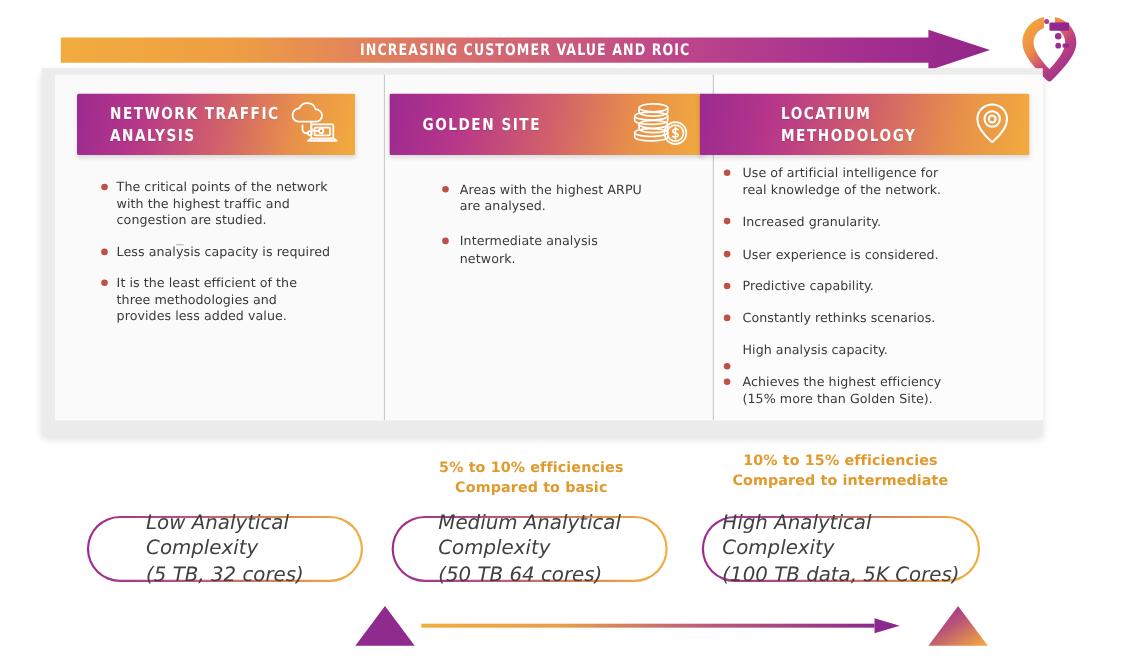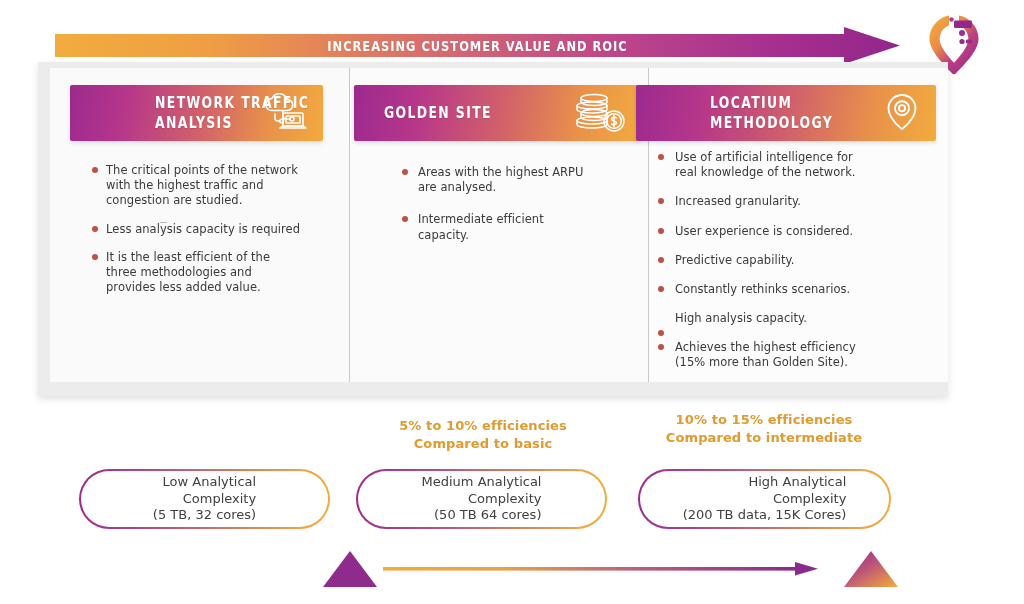--- a/index.html
+++ b/index.html
@@ -56,21 +56,21 @@
 
   
   .hdr{
     position:absolute;
     height:56px;
     border-radius:2px;
     overflow:hidden;
     box-shadow:0 2px 4px rgba(0,0,0,.13);
     display:flex;align-items:center;
   }
-  .hdr.h1{left:70px;top:85px;width:253px;justify-content:flex-end;}
+  .hdr.h1{left:70px;top:85px;width:253px;}
   .hdr.h2{left:354px;top:85px;width:286px;}
   .hdr.h3{left:636px;top:85px;width:256px;padding-left:44px;}
   .hdr-grad{position:absolute;inset:0;
     background:linear-gradient(100deg,#9b2a8f 0%,#b6368a 22%,#d1616a 52%,#e8914a 78%,#f2ab3e 100%);
   }
   .hdr-title{
     position:relative;z-index:2;
     color:#ffffff;
     font-family:"DejaVu Sans Condensed","Liberation Sans Narrow","Liberation Sans",sans-serif;
     font-weight:700;
@@ -130,25 +130,26 @@
     border-radius:30px;
     padding:2px;
     box-sizing:border-box;
     background:linear-gradient(92deg,#9b2a8f 0%,#b24a84 28%,#d07c61 62%,#eda444 88%,#f0ad3e 100%);
   }
   .pill-inner{
     width:100%;height:100%;
     background:#ffffff;
     border-radius:28px;
     display:flex;align-items:center;justify-content:center;
-    text-align:right;
+    text-align:left;
     color:#404040;
-    font-size:13px;
+    font-size:18px;
     line-height:1.3;
     white-space:pre-line;
+    font-style:italic;
   }
   .pill.p1{left:79px;top:469px;width:251px;}
   .pill.p2{left:356px;top:469px;width:251px;}
   .pill.p3{left:638px;top:469px;width:253px;}
 
   
   .bottom-row{position:absolute;left:318px;top:545px;width:585px;height:52px;}
 </style>
 </head>
 <body>
@@ -253,21 +254,21 @@
   </div>
 
   <div class="bullets b1">
     <div class="bullet">The critical points of the network with the highest traffic and congestion are studied.</div>
     <div class="bullet">Less analysis capacity is required</div>
     <div class="bullet">It is the least efficient of the three methodologies and provides less added value.</div>
   </div>
 
   <div class="bullets b2">
     <div class="bullet">Areas with the highest ARPU are analysed.</div>
-    <div class="bullet">Intermediate efficient capacity.</div>
+    <div class="bullet">Intermediate analysis network.</div>
   </div>
   <div class="stray-dash"></div>
 
   <div class="bullets b3">
     <div class="bullet">Use of artificial intelligence for real knowledge of the network.</div>
     <div class="bullet">Increased granularity.</div>
     <div class="bullet">User experience is considered.</div>
     <div class="bullet">Predictive capability.</div>
     <div class="bullet">Constantly rethinks scenarios.</div>
     <div class="bullet offset-dot">High analysis capacity.</div>
@@ -289,21 +290,21 @@
 (5 TB, 32 cores)</div>
   </div>
   <div class="pill p2">
     <div class="pill-inner">Medium Analytical
 Complexity
 (50 TB 64 cores)</div>
   </div>
   <div class="pill p3">
     <div class="pill-inner">High Analytical
 Complexity
-(200 TB data, 15K Cores)</div>
+(100 TB data, 5K Cores)</div>
   </div>
 
   <svg class="bottom-row" viewBox="0 0 585 52">
     <defs>
       <linearGradient id="gTri" x1="0" y1="0" x2="0.9" y2="1">
         <stop offset="0" stop-color="#8e2b8c"></stop>
         <stop offset="0.45" stop-color="#b9527a"></stop>
         <stop offset="1" stop-color="#f0a63f"></stop>
       </linearGradient>
       <linearGradient id="gLine" x1="0" y1="0" x2="1" y2="0">

